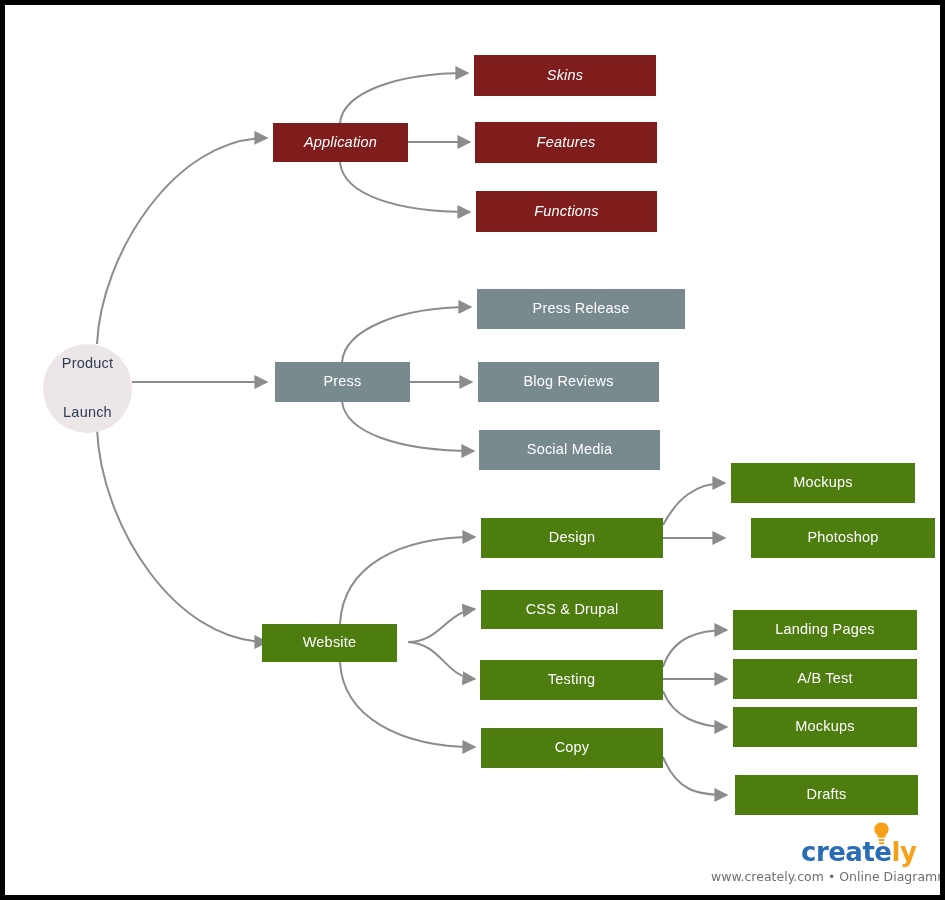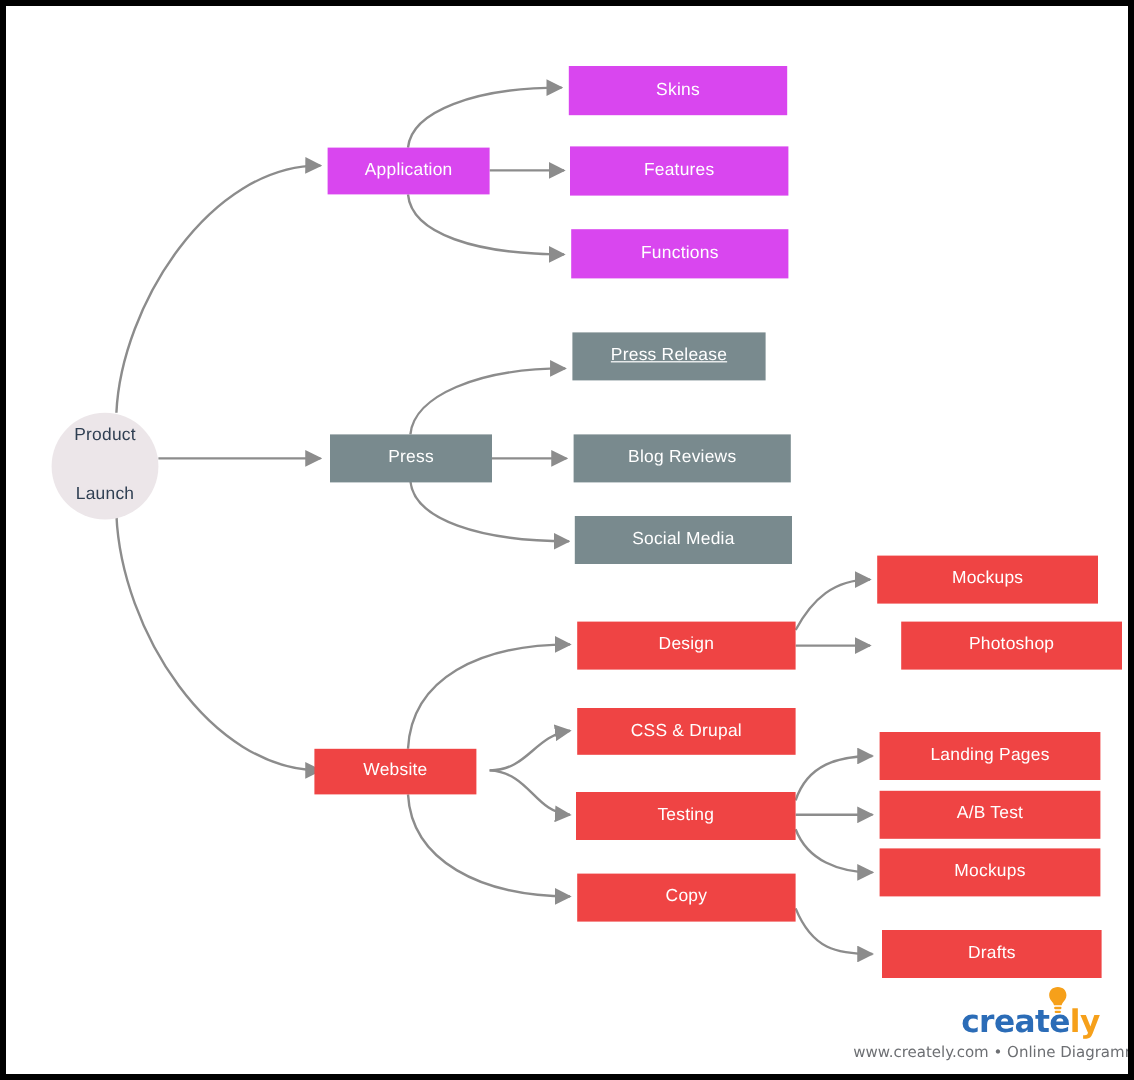--- a/index.html
+++ b/index.html
@@ -33,23 +33,23 @@
     display: flex;
     align-items: center;
     justify-content: center;
     color: #ffffff;
     font-size: 14.5px;
     letter-spacing: 0.2px;
     box-sizing: border-box;
     text-align: center;
     line-height: 1.2;
   }
-  .node.red      { background: #d946ef; }
+  .node.red      { background: #7f1d1d; font-style: italic; }
   .node.gray     { background: #798a8e; }
-  .node.navy     { background: #ef4444; }
+  .node.navy     { background: #4d7c0f; }
   .node.root {
     border-radius: 50%;
     background: #ece6e9;
     color: #2f3f52;
     font-size: 14.5px;
     flex-direction: column;
     line-height: 1.35;
     gap: 29px;
   }
   .root-line { display: block; }
@@ -140,21 +140,21 @@
     <span class="root-line">Product</span>
     <span class="root-line">Launch</span>
   </div>
 
   <div class="node red" style="left:268px; top:118px; width:135px; height:39px;">Application</div>
   <div class="node red" style="left:469px; top:50px; width:182px; height:41px;">Skins</div>
   <div class="node red" style="left:470px; top:117px; width:182px; height:41px;">Features</div>
   <div class="node red" style="left:471px; top:186px; width:181px; height:41px;">Functions</div>
 
   <div class="node gray" style="left:270px; top:357px; width:135px; height:40px;">Press</div>
-  <div class="node gray" style="left:472px; top:272px; width:161px; height:40px;text-decoration:underline;">Press Release</div>
+  <div class="node gray" style="left:472px; top:284px; width:208px; height:40px;">Press Release</div>
   <div class="node gray" style="left:473px; top:357px; width:181px; height:40px;">Blog Reviews</div>
   <div class="node gray" style="left:474px; top:425px; width:181px; height:40px;">Social Media</div>
 
   <div class="node navy" style="left:257px; top:619px; width:135px; height:38px;">Website</div>
   <div class="node navy" style="left:476px; top:513px; width:182px; height:40px;">Design</div>
   <div class="node navy" style="left:476px; top:585px; width:182px; height:39px;">CSS &amp; Drupal</div>
   <div class="node navy" style="left:475px; top:655px; width:183px; height:40px;">Testing</div>
   <div class="node navy" style="left:476px; top:723px; width:182px; height:40px;">Copy</div>
 
   <div class="node navy" style="left:726px; top:458px; width:184px; height:40px;">Mockups</div>

